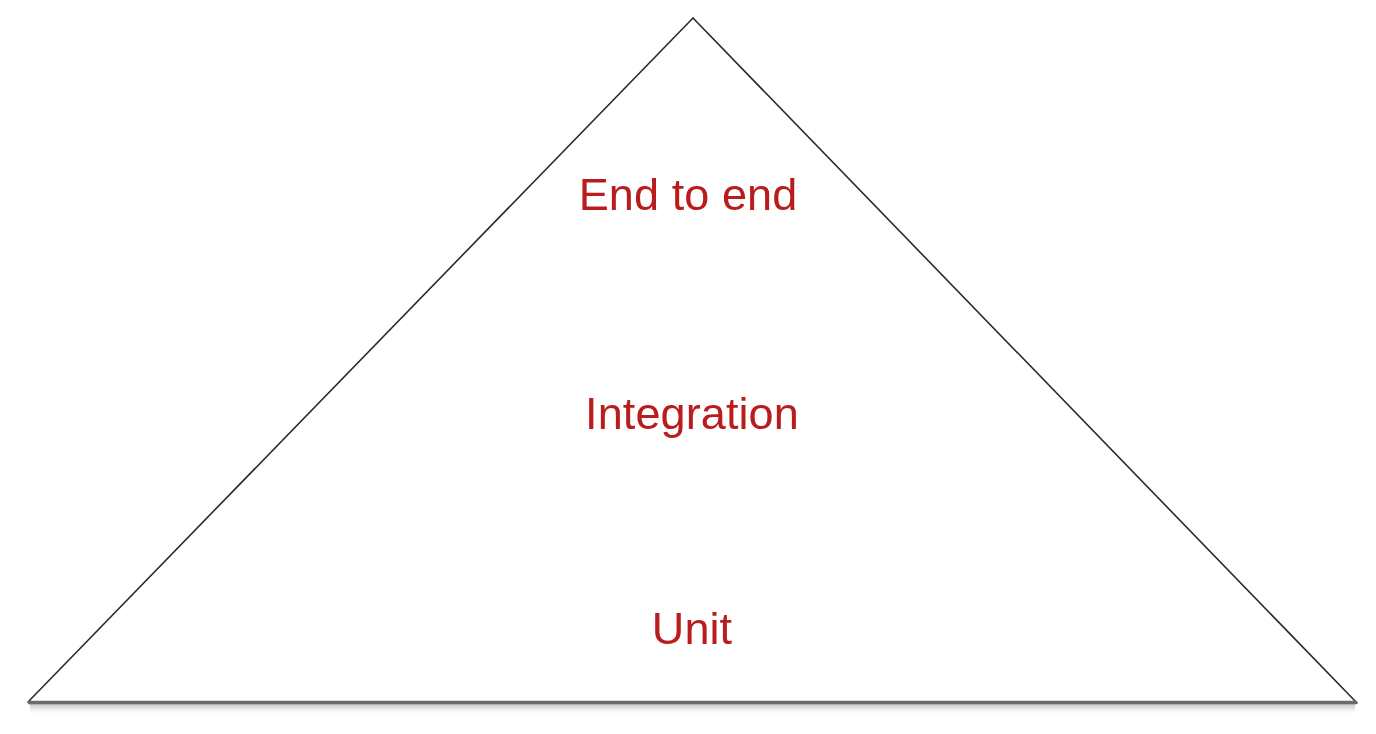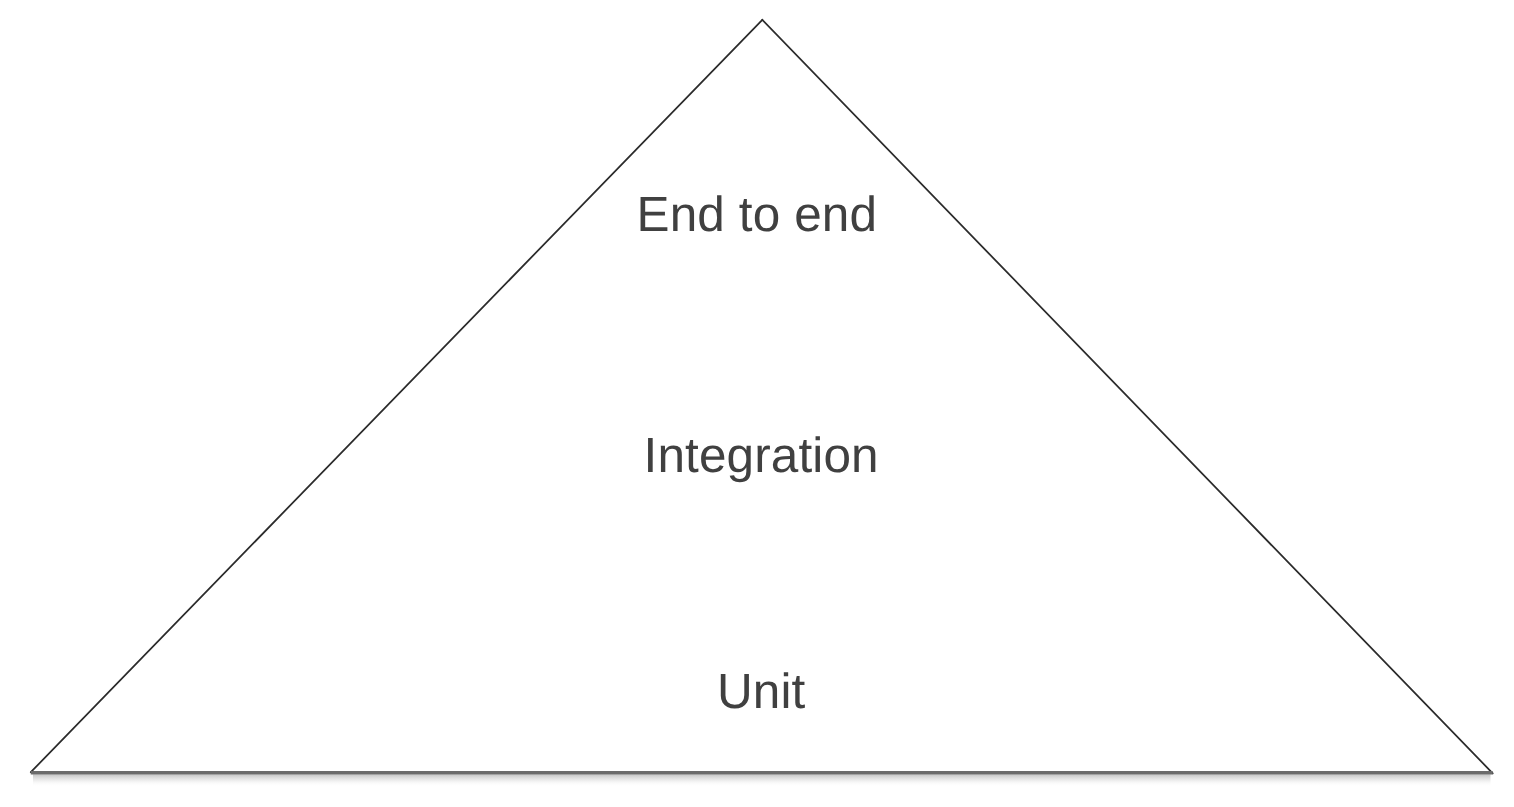--- a/index.html
+++ b/index.html
@@ -22,21 +22,21 @@
     top: 0;
     width: 1376px;
     height: 734px;
     display: block;
   }
   .layer-label {
     position: absolute;
     left: 0;
     width: 1376px;
     text-align: center;
-    color: #404040;
+    color: #b91c1c;
     font-weight: 400;
     letter-spacing: 0.1px;
     white-space: nowrap;
     line-height: 1;
   }
   #label-e2e {
     top: 172px;
     font-size: 45px;
   }
   #label-integration {

